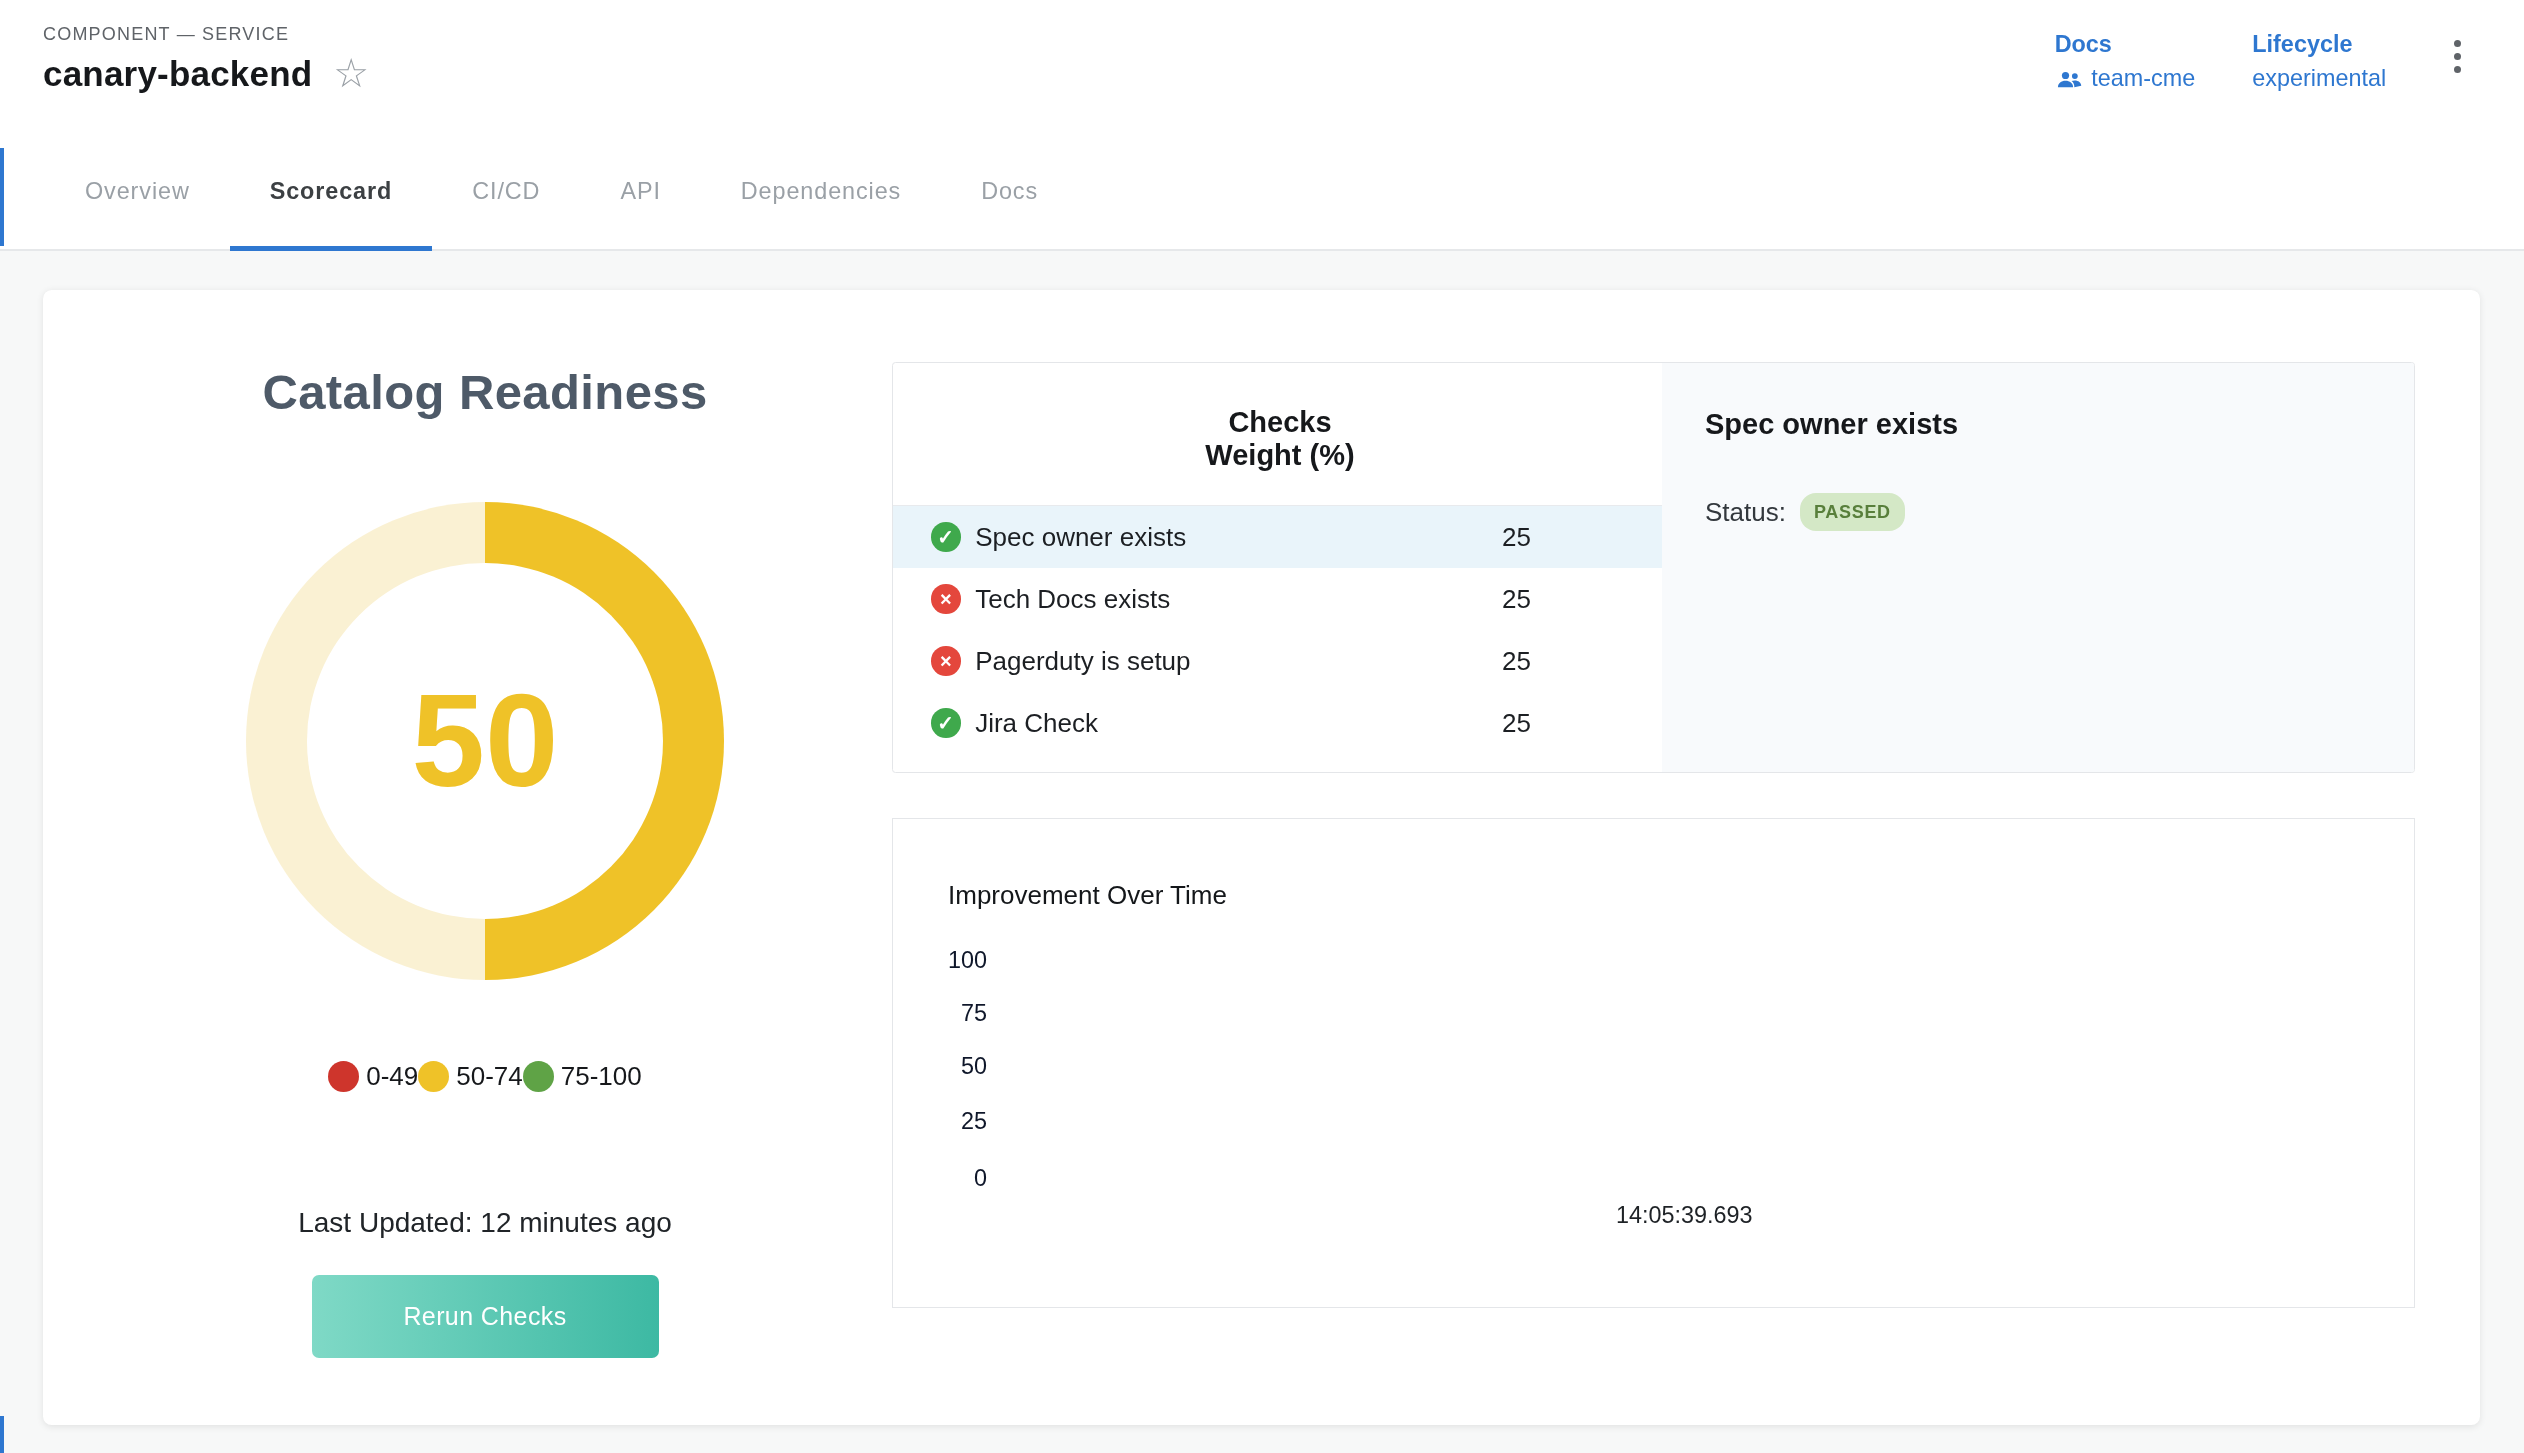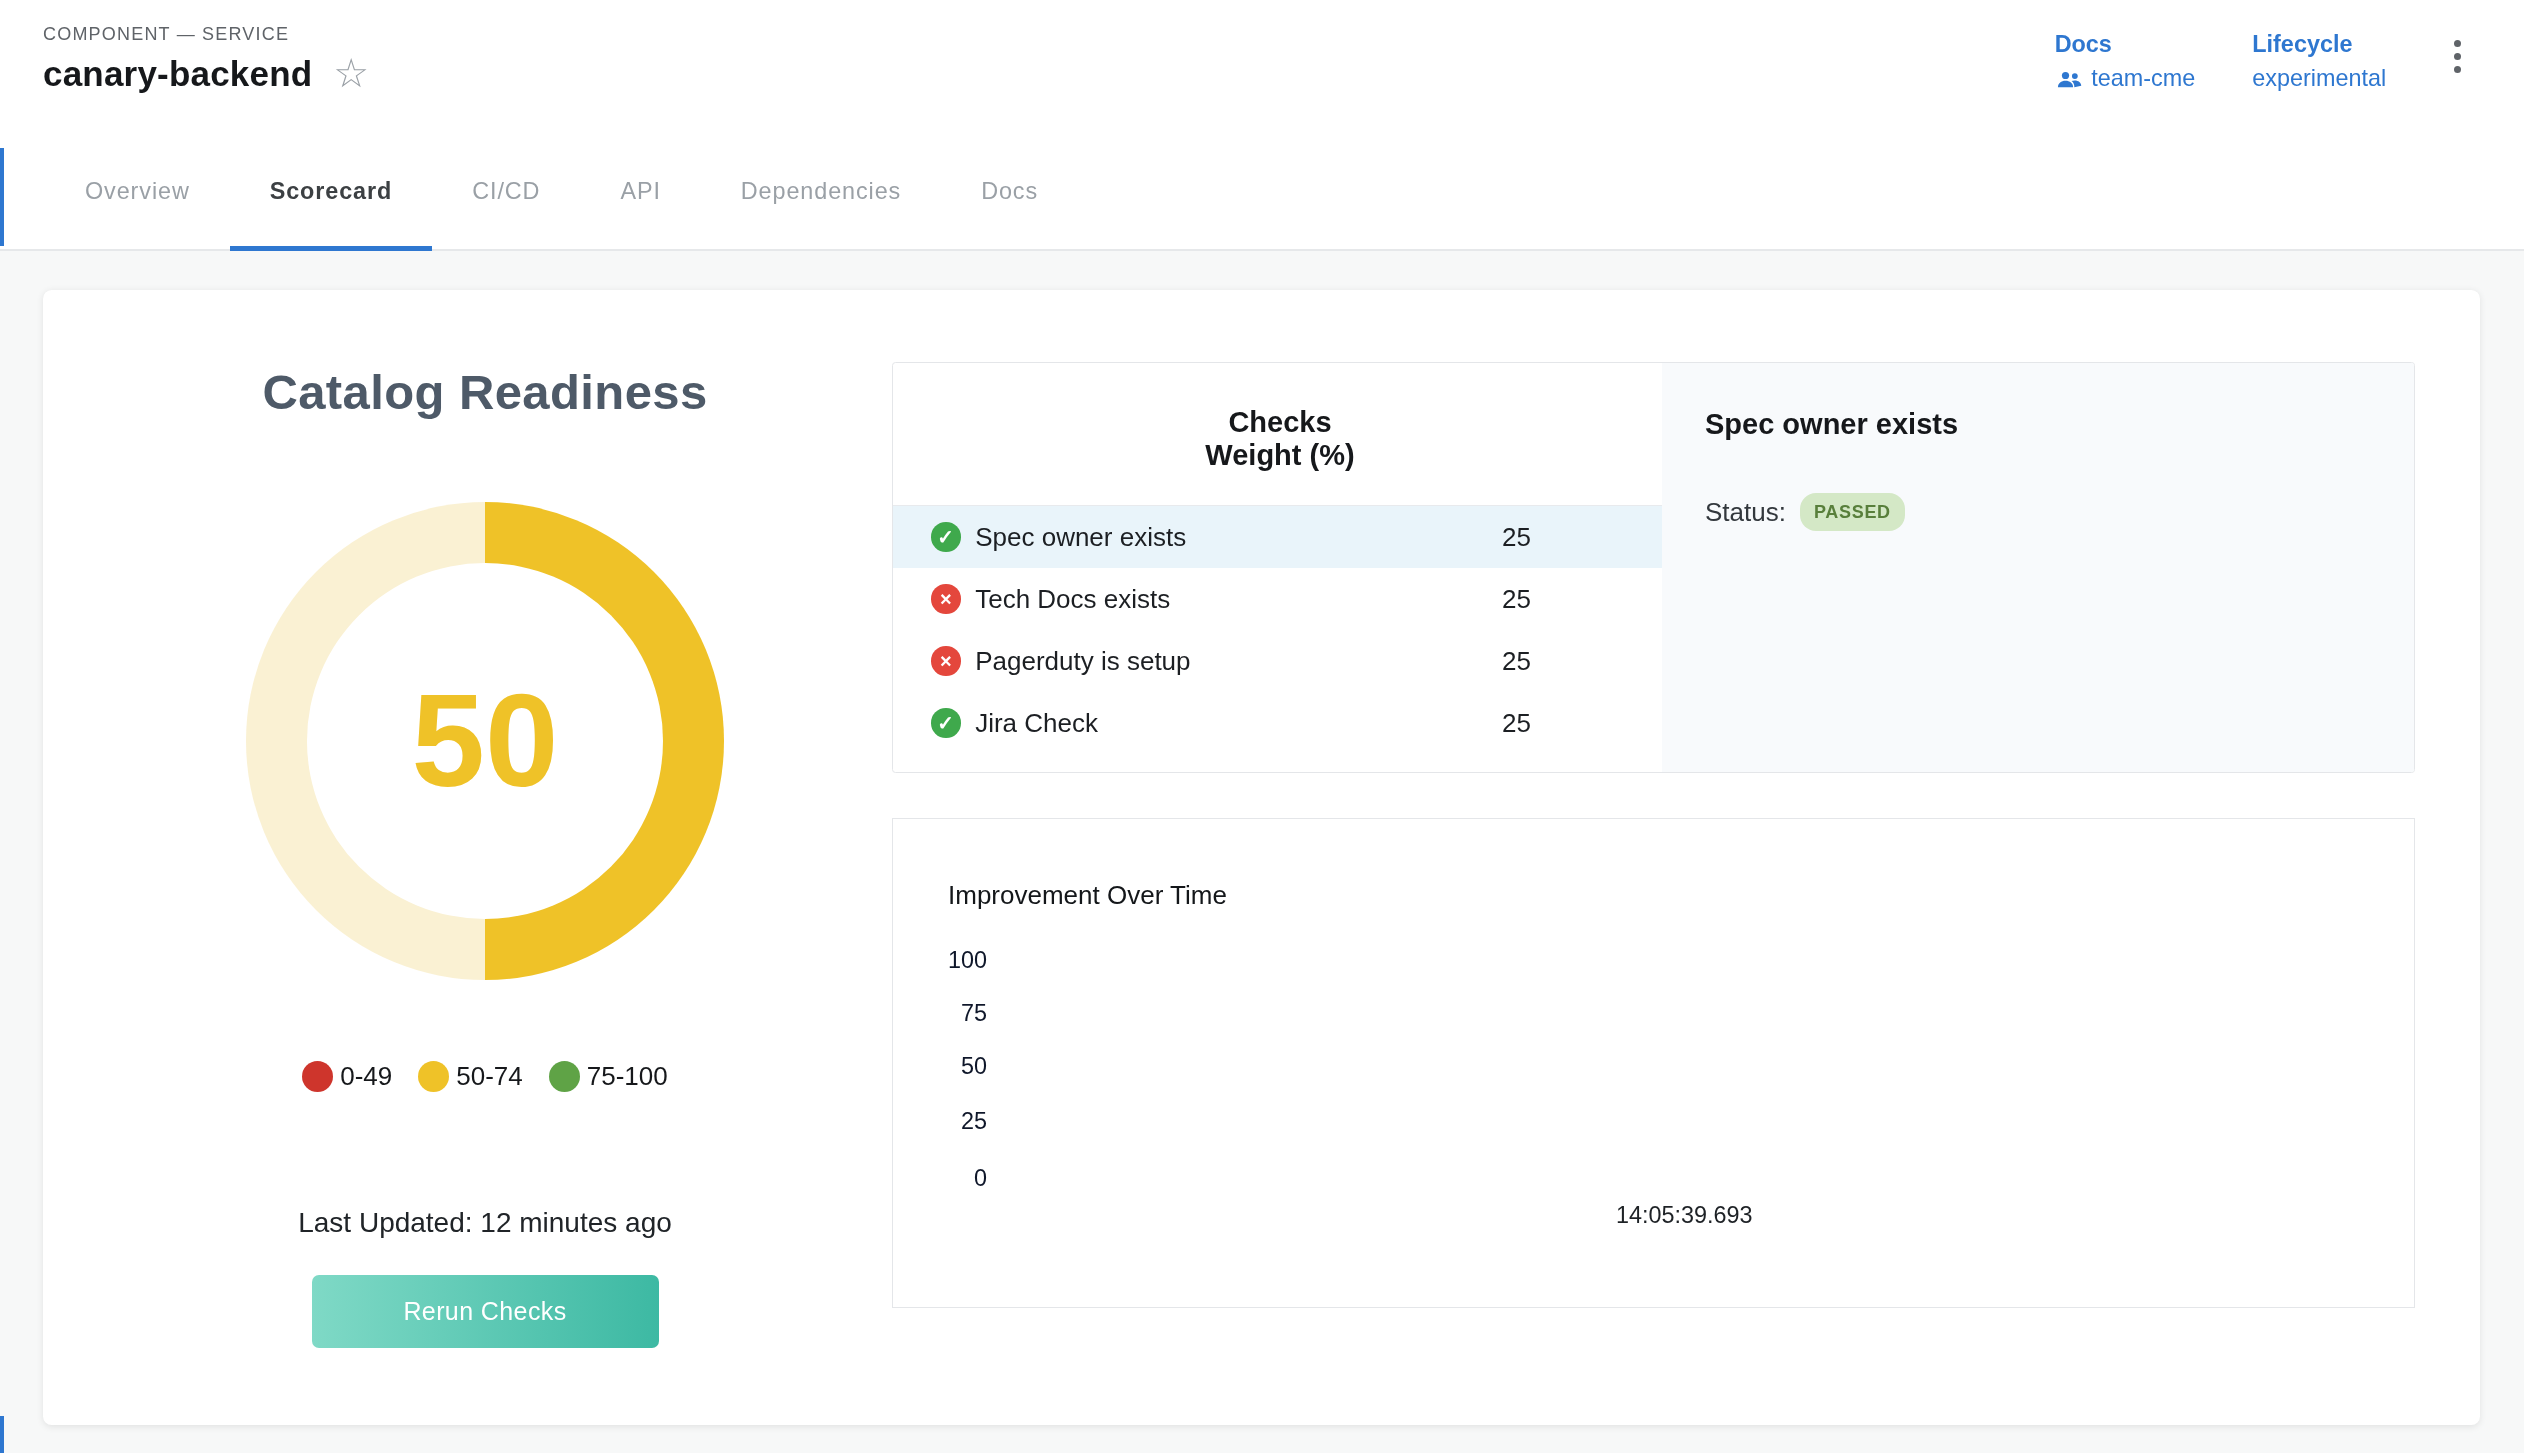--- a/index.html
+++ b/index.html
@@ -55,26 +55,26 @@
   .card{
     background:#fff;border-radius:8.7px;
     box-shadow:0 1.7px 7px rgba(0,0,0,.09);
     display:flex;height:1135px;
   }
   .left-col{width:849px;display:flex;flex-direction:column;align-items:center;padding-top:74px;padding-left:35px;}
   .readiness-title{font-size:49px;font-weight:600;color:#4E5A68;margin:0;letter-spacing:0.4px;}
   .gauge{width:478px;height:478px;border-radius:50%;margin-top:82px;position:relative;}
   .gauge-hole{position:absolute;inset:61px;background:#fff;border-radius:50%;display:flex;align-items:center;justify-content:center;}
   .score{font-size:132px;font-weight:700;color:#EFC228;line-height:1;}
-  .legend{display:flex;gap:26px;margin-top:81px;}
+  .legend{display:flex;margin-top:81px;}
   .legend-item{display:flex;align-items:center;gap:7px;font-size:26px;color:#16181B;}
   .dot{width:31px;height:31px;border-radius:50%;background:#ccc;}
   .last-updated{margin-top:115px;font-size:28px;color:#202428;}
   .rerun-btn{
-    margin-top:36px;width:347px;height:73px;border:none;border-radius:7px;
+    margin-top:36px;width:347px;height:83px;border:none;border-radius:7px;
     background:linear-gradient(90deg,#7FD9C6,#3DB9A3);
     color:#fff;font-size:25px;font-family:inherit;letter-spacing:0.4px;cursor:pointer;
   }
 
   .right-col{flex:1;padding:72px 65px 0 0;}
 
   
   .checks-panel{display:flex;border:1.7px solid #E4E6E9;border-radius:3.5px;height:411px;background:#fff;overflow:hidden;}
   .checks-table{width:769px;display:flex;flex-direction:column;}
   .checks-header{display:flex;align-items:center;padding:43px 33px 33px 38px;border-bottom:1.7px solid #E8EAED;flex-direction:column;}

